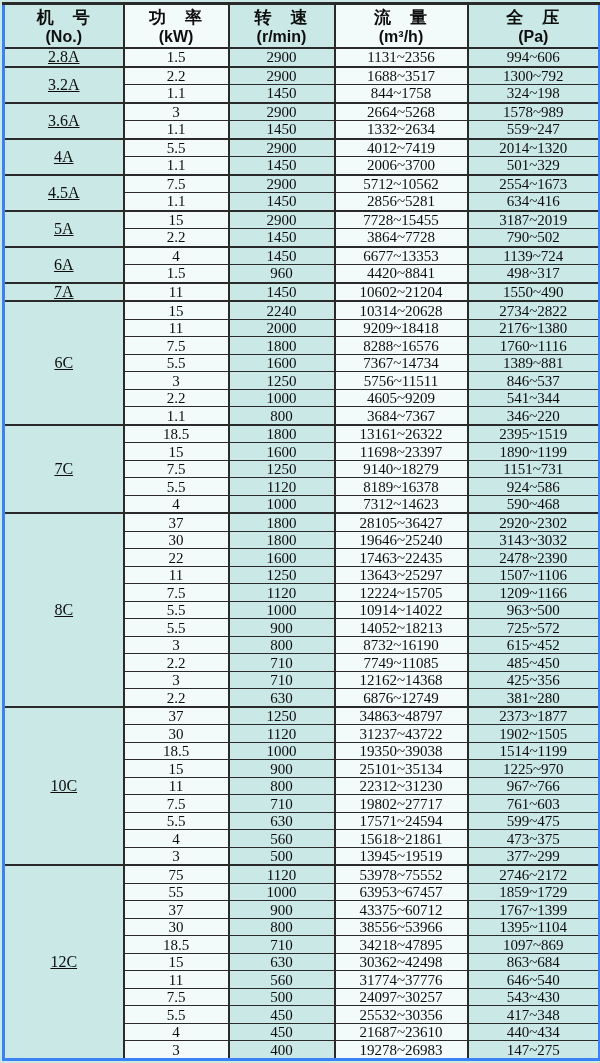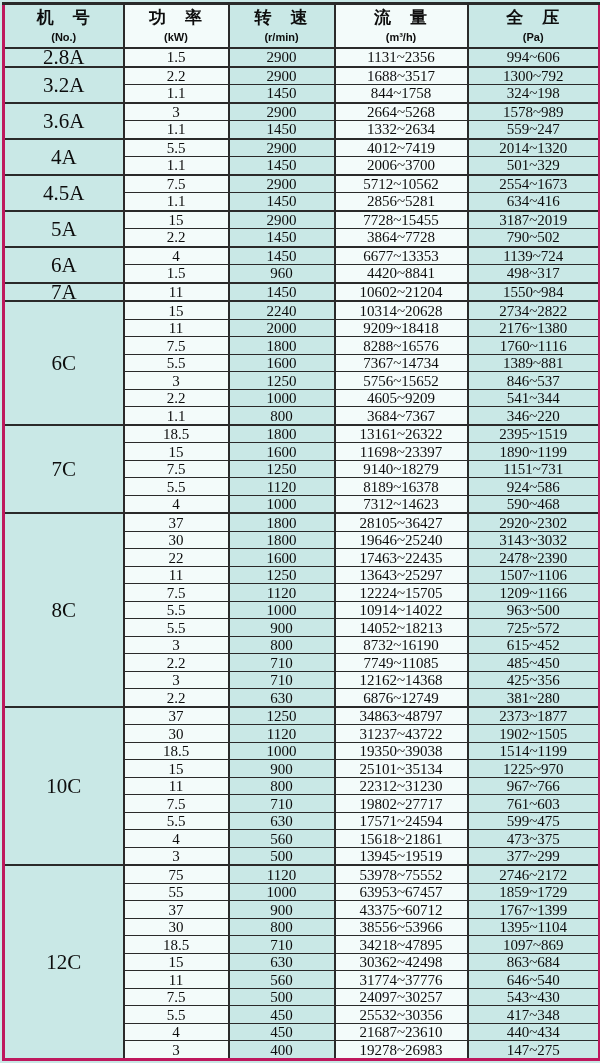--- a/index.html
+++ b/index.html
@@ -14,21 +14,21 @@
     height: 1063px;
     box-sizing: border-box;
     padding: 2px;
     background: #c9e8e6;
   }
   table.spec {
     width: 596px;
     height: 1059px;
     border-collapse: collapse;
     table-layout: fixed;
-    border: 3px solid #be185d;
+    border: 3px solid #3b82f6;
   }
   th, td {
     border: 2px solid #2a2a2a;
     border-top-width: 1px;
     border-bottom-width: 1px;
     text-align: center;
     vertical-align: middle;
     padding: 0;
     overflow: hidden;
     color: #0d0d0d;
@@ -42,32 +42,33 @@
   tbody tr.group-start td { border-top-width: 2px; }
   .c { background: #c9e8e6; }
   .w { background: #f3fbfa; }
   th .zh {
     font-size: 17px;
     font-weight: bold;
     line-height: 22px;
     letter-spacing: 1px;
   }
   th .en {
-    font-size: 11px;
+    font-size: 16px;
     font-weight: bold;
     line-height: 16px;
   }
   tbody td {
     font-family: "Liberation Serif", serif;
     font-size: 15px;
     line-height: 16px;
     white-space: nowrap;
   }
   td.model {
-    font-size: 21px;
+    font-size: 16px;
+    text-decoration: underline;
   }
 </style>
 </head>
 <body>
 
 <div class="page">
   <table class="spec">
     <colgroup>
       <col style="width:120px">
       <col style="width:105px">
@@ -183,21 +184,21 @@
           <td class="w">1.5</td>
           <td class="c">960</td>
           <td class="w">4420~8841</td>
           <td class="c">498~317</td>
         </tr>
         <tr class="group-start">
           <td rowspan="1" class="c model">7A</td>
           <td class="w">11</td>
           <td class="c">1450</td>
           <td class="w">10602~21204</td>
-          <td class="c">1550~984</td>
+          <td class="c">1550~490</td>
         </tr>
         <tr class="group-start">
           <td rowspan="7" class="c model">6C</td>
           <td class="w">15</td>
           <td class="c">2240</td>
           <td class="w">10314~20628</td>
           <td class="c">2734~2822</td>
         </tr>
         <tr>
           <td class="w">11</td>
@@ -213,21 +214,21 @@
         </tr>
         <tr>
           <td class="w">5.5</td>
           <td class="c">1600</td>
           <td class="w">7367~14734</td>
           <td class="c">1389~881</td>
         </tr>
         <tr>
           <td class="w">3</td>
           <td class="c">1250</td>
-          <td class="w">5756~15652</td>
+          <td class="w">5756~11511</td>
           <td class="c">846~537</td>
         </tr>
         <tr>
           <td class="w">2.2</td>
           <td class="c">1000</td>
           <td class="w">4605~9209</td>
           <td class="c">541~344</td>
         </tr>
         <tr>
           <td class="w">1.1</td>

